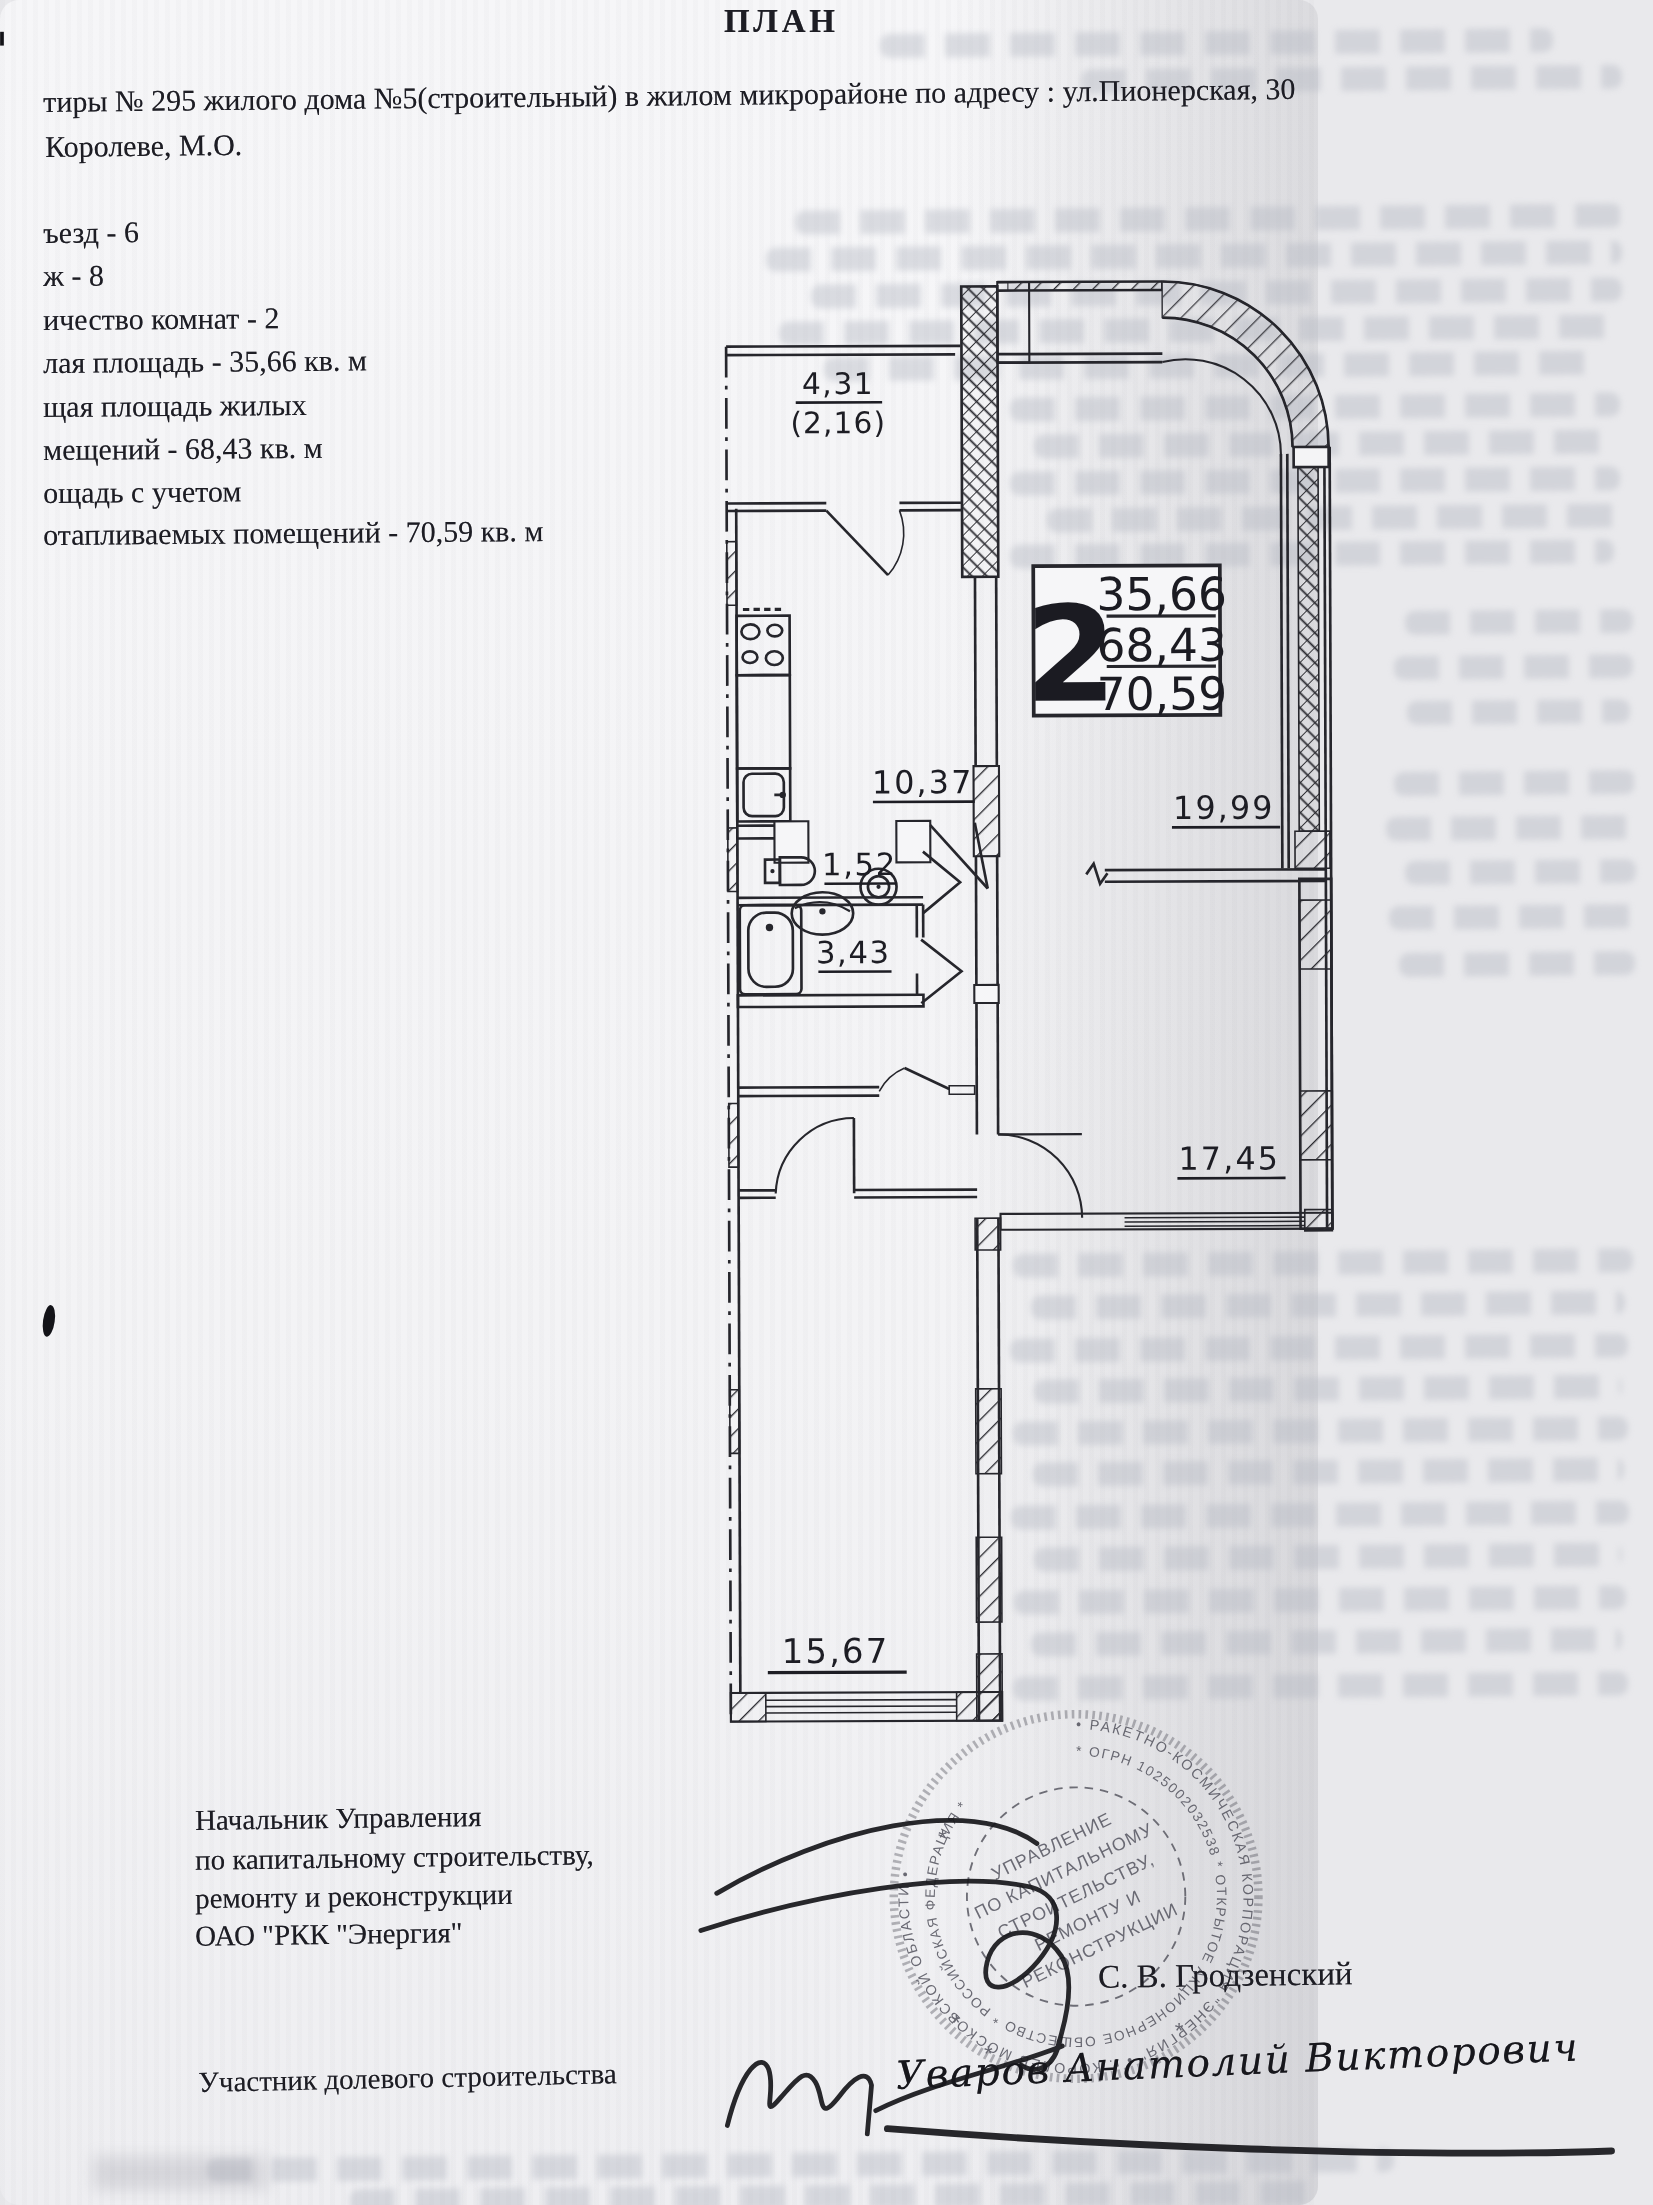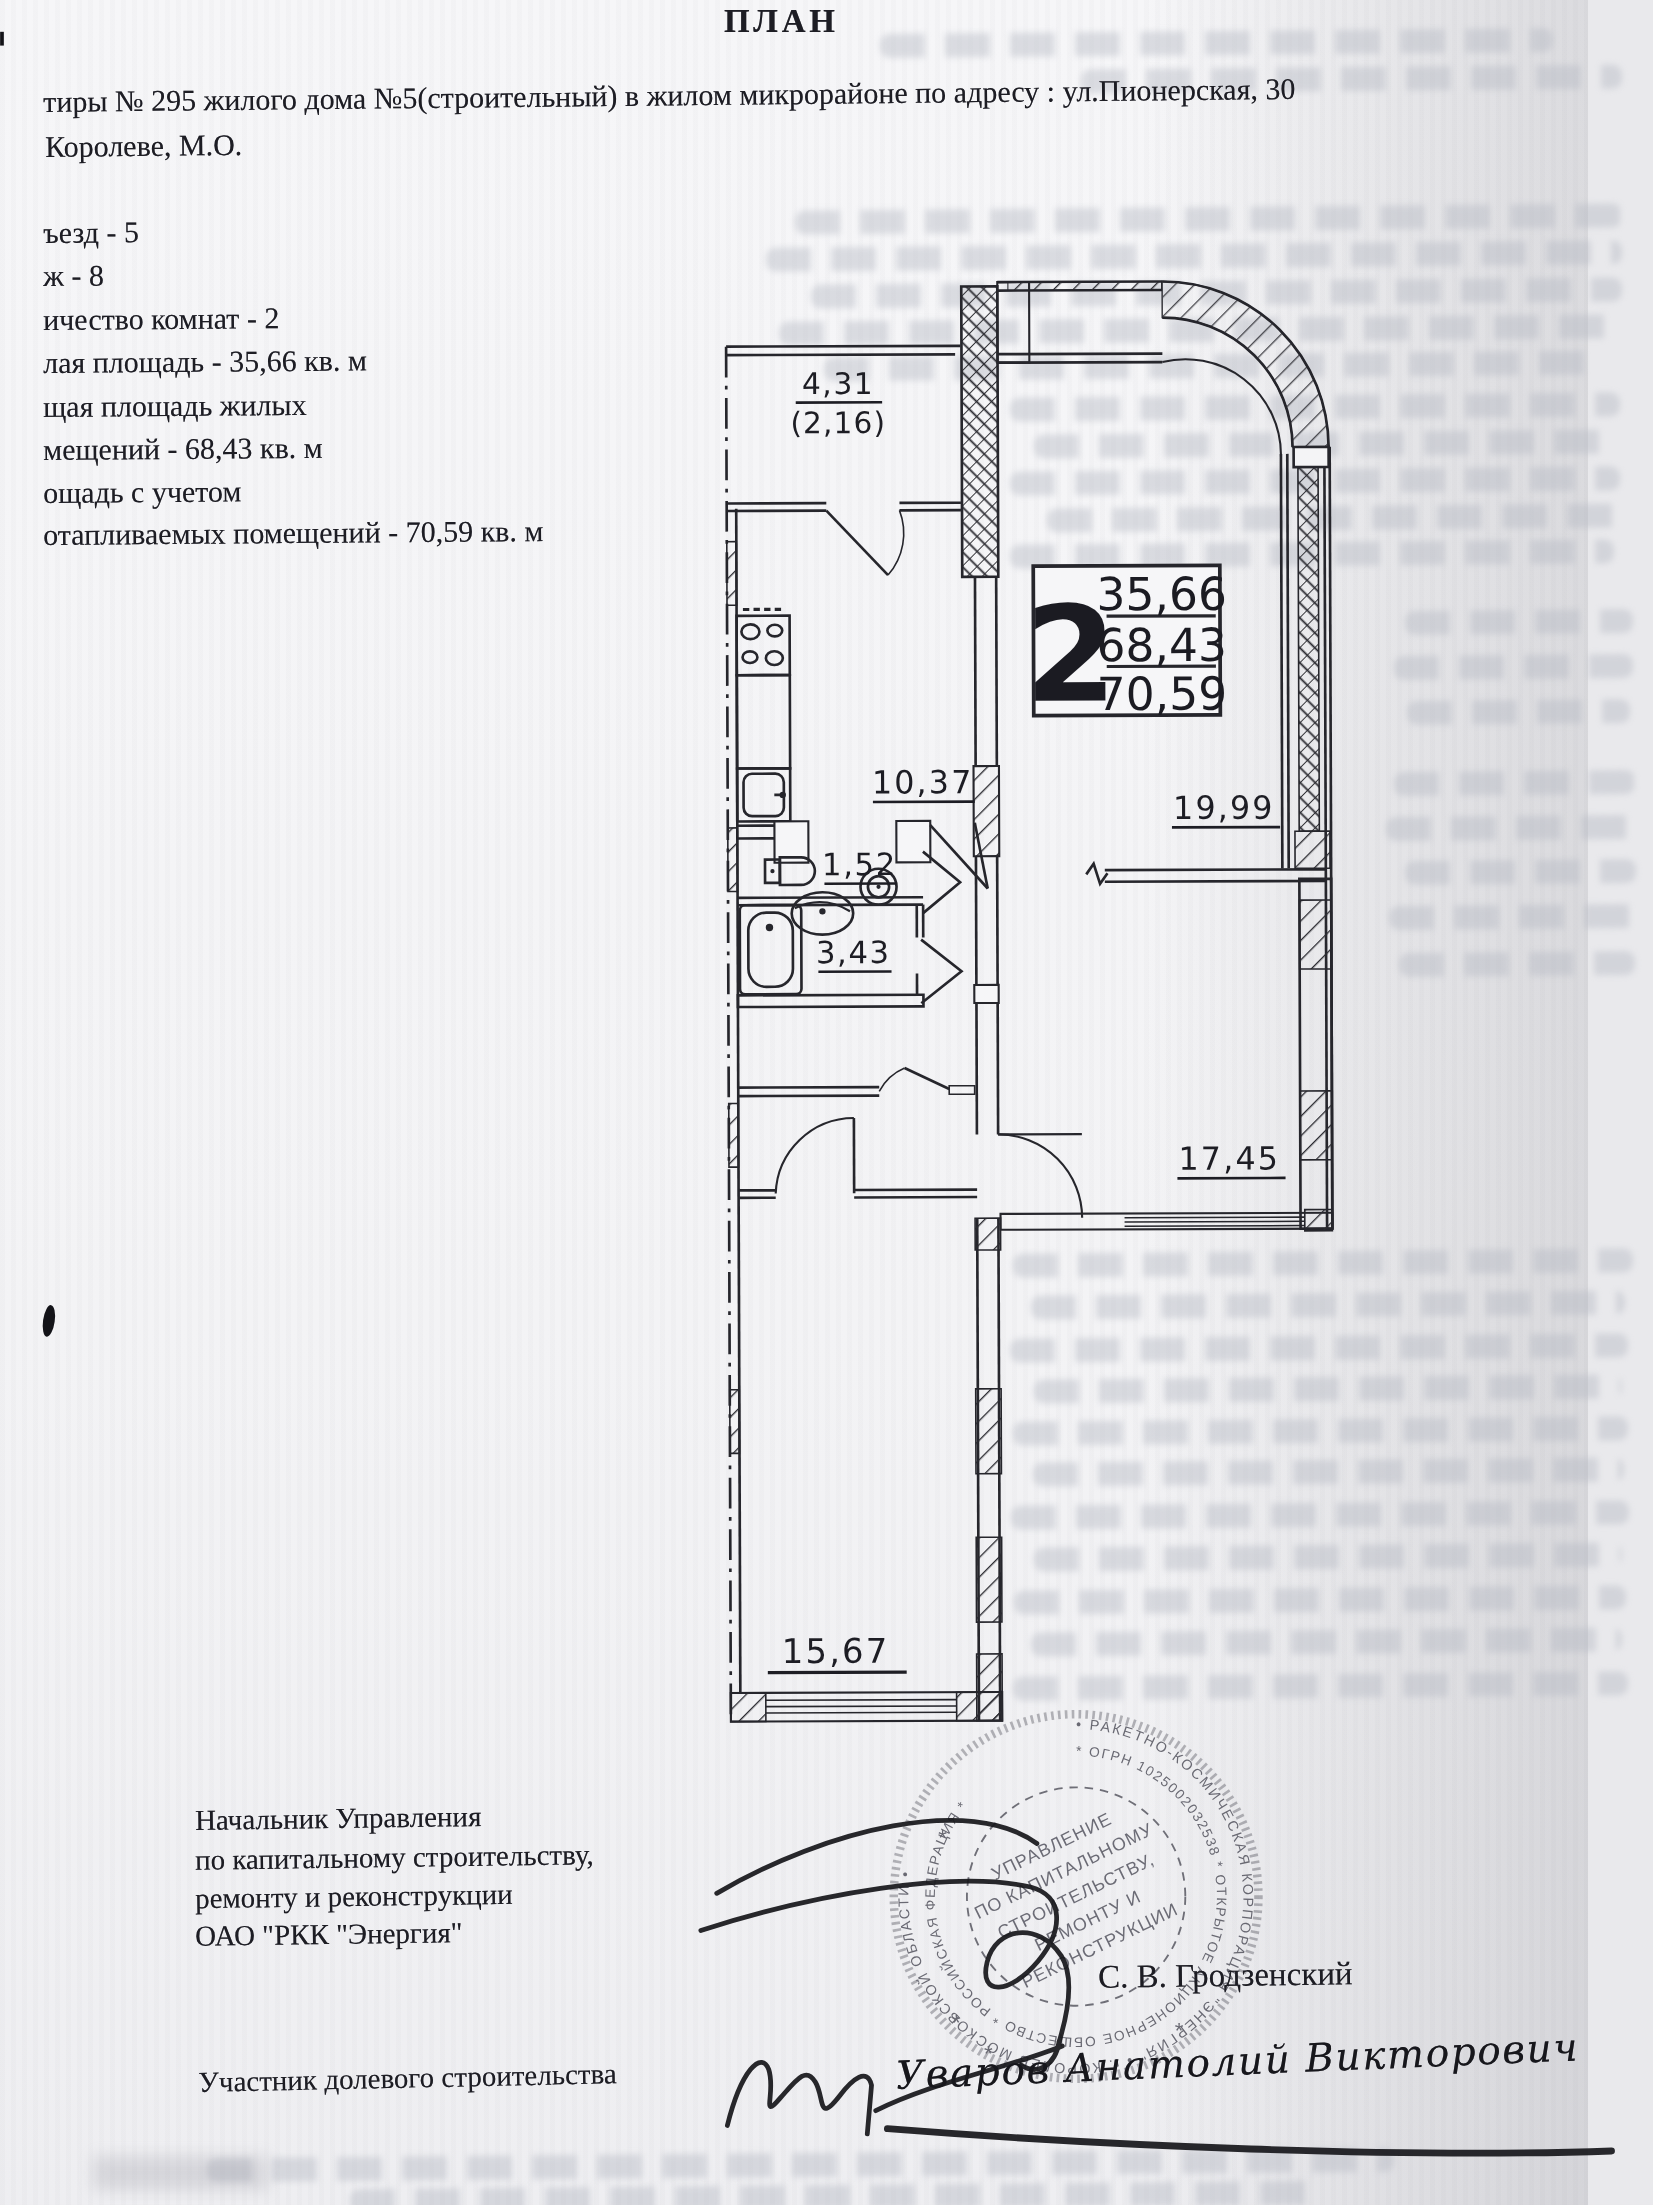--- a/index.html
+++ b/index.html
@@ -1,21 +1,21 @@
 <!DOCTYPE html>
 <html style="font-size:8.5px"><head>
 <meta charset="utf-8">
 <style>
   html,body{margin:0;padding:0;}
   body{width:1654px;height:2205px;overflow:hidden;background:#e9e9ec;}
-  .page{position:absolute;inset:0;width:1588px;height:2205px;
+  .page{position:absolute;inset:0;width:1318px;height:2205px;
     background:
       linear-gradient(90deg, rgba(0,0,0,0.00) 0%, rgba(0,0,0,0.00) 72%, rgba(90,90,100,0.10) 88%, rgba(80,80,92,0.16) 100%),
       linear-gradient(180deg, #f6f6f8 0%, #f3f3f5 60%, #eeeef1 100%);
-    font-family:"Liberation Serif", serif;color:#1f1f26;}
+    font-family:"Liberation Serif", serif;color:#1f1f26;border-radius:19px;}
   .page::after{content:"";position:absolute;inset:0;pointer-events:none;
     background:repeating-linear-gradient(90deg, rgba(60,60,70,0.018) 0 4.8px, rgba(0,0,0,0) 4.8px 11px);}
   .txt{position:absolute;white-space:nowrap;color:#1d1d24;text-shadow:0 0 0.5px rgba(25,25,35,.55);}
   #doc-title{left:724px;top:3.2px;font-size:33px;font-weight:600;letter-spacing:3.7px;}
   #hdr1{left:43px;top:85px;font-size:30px;transform:rotate(-0.6deg);transform-origin:left top;}
   #hdr2{left:45px;top:130px;font-size:30px;transform:rotate(-0.6deg);transform-origin:left top;}
   .detail-line{position:absolute;left:43px;font-size:30px;white-space:nowrap;color:#1d1d24;
     text-shadow:0 0 0.5px rgba(25,25,35,.5);transform:rotate(-0.45deg);transform-origin:left top;}
   #sig-block .line{position:absolute;font-size:29px;}
   #official-name{left:1098px;top:1957px;font-size:33px;transform:rotate(-0.8deg);}
@@ -70,21 +70,21 @@
       <div class="bleed-stripe" style="left: 207px; top: 2153px; width: 1187px;"></div>
       <div class="bleed-stripe" style="left: 350px; top: 2185px; width: 965px;"></div>
     </div>
   <div id="corner-smudge"></div>
 
   <div class="txt z2" id="doc-title">ПЛАН</div>
   <div class="txt z2" id="hdr1">тиры № 295 жилого дома №5(строительный) в жилом микрорайоне по адресу : ул.Пионерская, 30</div>
   <div class="txt z2" id="hdr2">Королеве, М.О.</div>
 
   <div>
-    <div class="detail-line z2" style="top:216px">ъезд - 5</div>
+    <div class="detail-line z2" style="top:216px">ъезд - 6</div>
     <div class="detail-line z2" style="top:259px">ж - 8</div>
     <div class="detail-line z2" style="top:303px">ичество комнат - 2</div>
     <div class="detail-line z2" style="top:346px">лая площадь - 35,66 кв. м</div>
     <div class="detail-line z2" style="top:390px">щая площадь жилых</div>
     <div class="detail-line z2" style="top:433px">мещений - 68,43 кв. м</div>
     <div class="detail-line z2" style="top:476px">ощадь с учетом</div>
     <div class="detail-line z2" style="top:518px">отапливаемых помещений - 70,59 кв. м</div>
   </div>
 
   <div id="sig-block">

